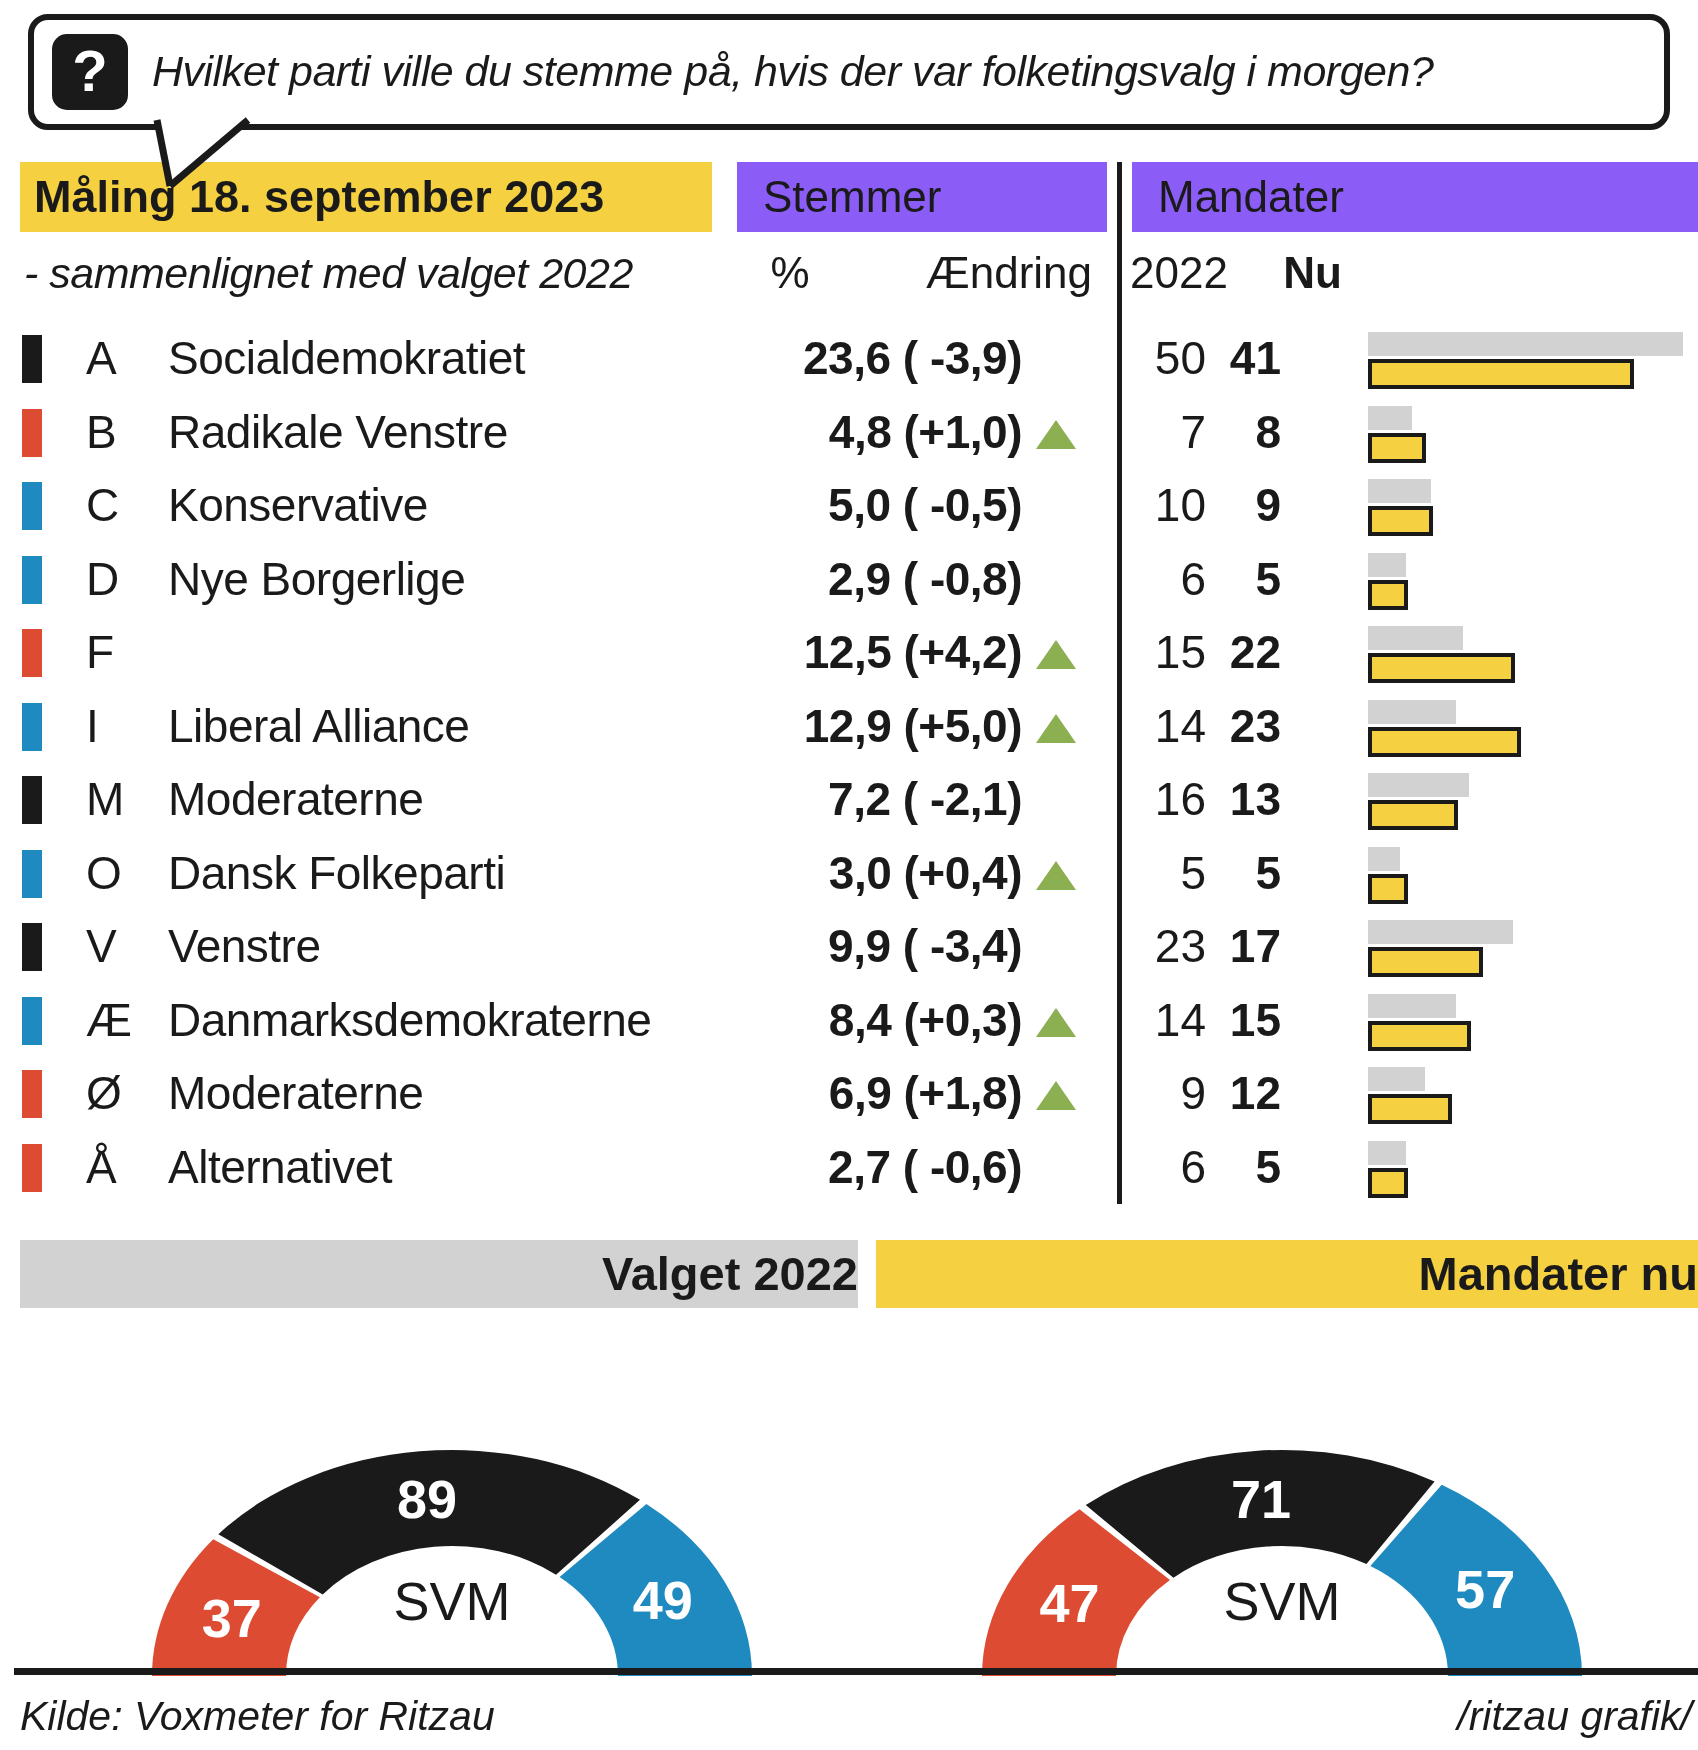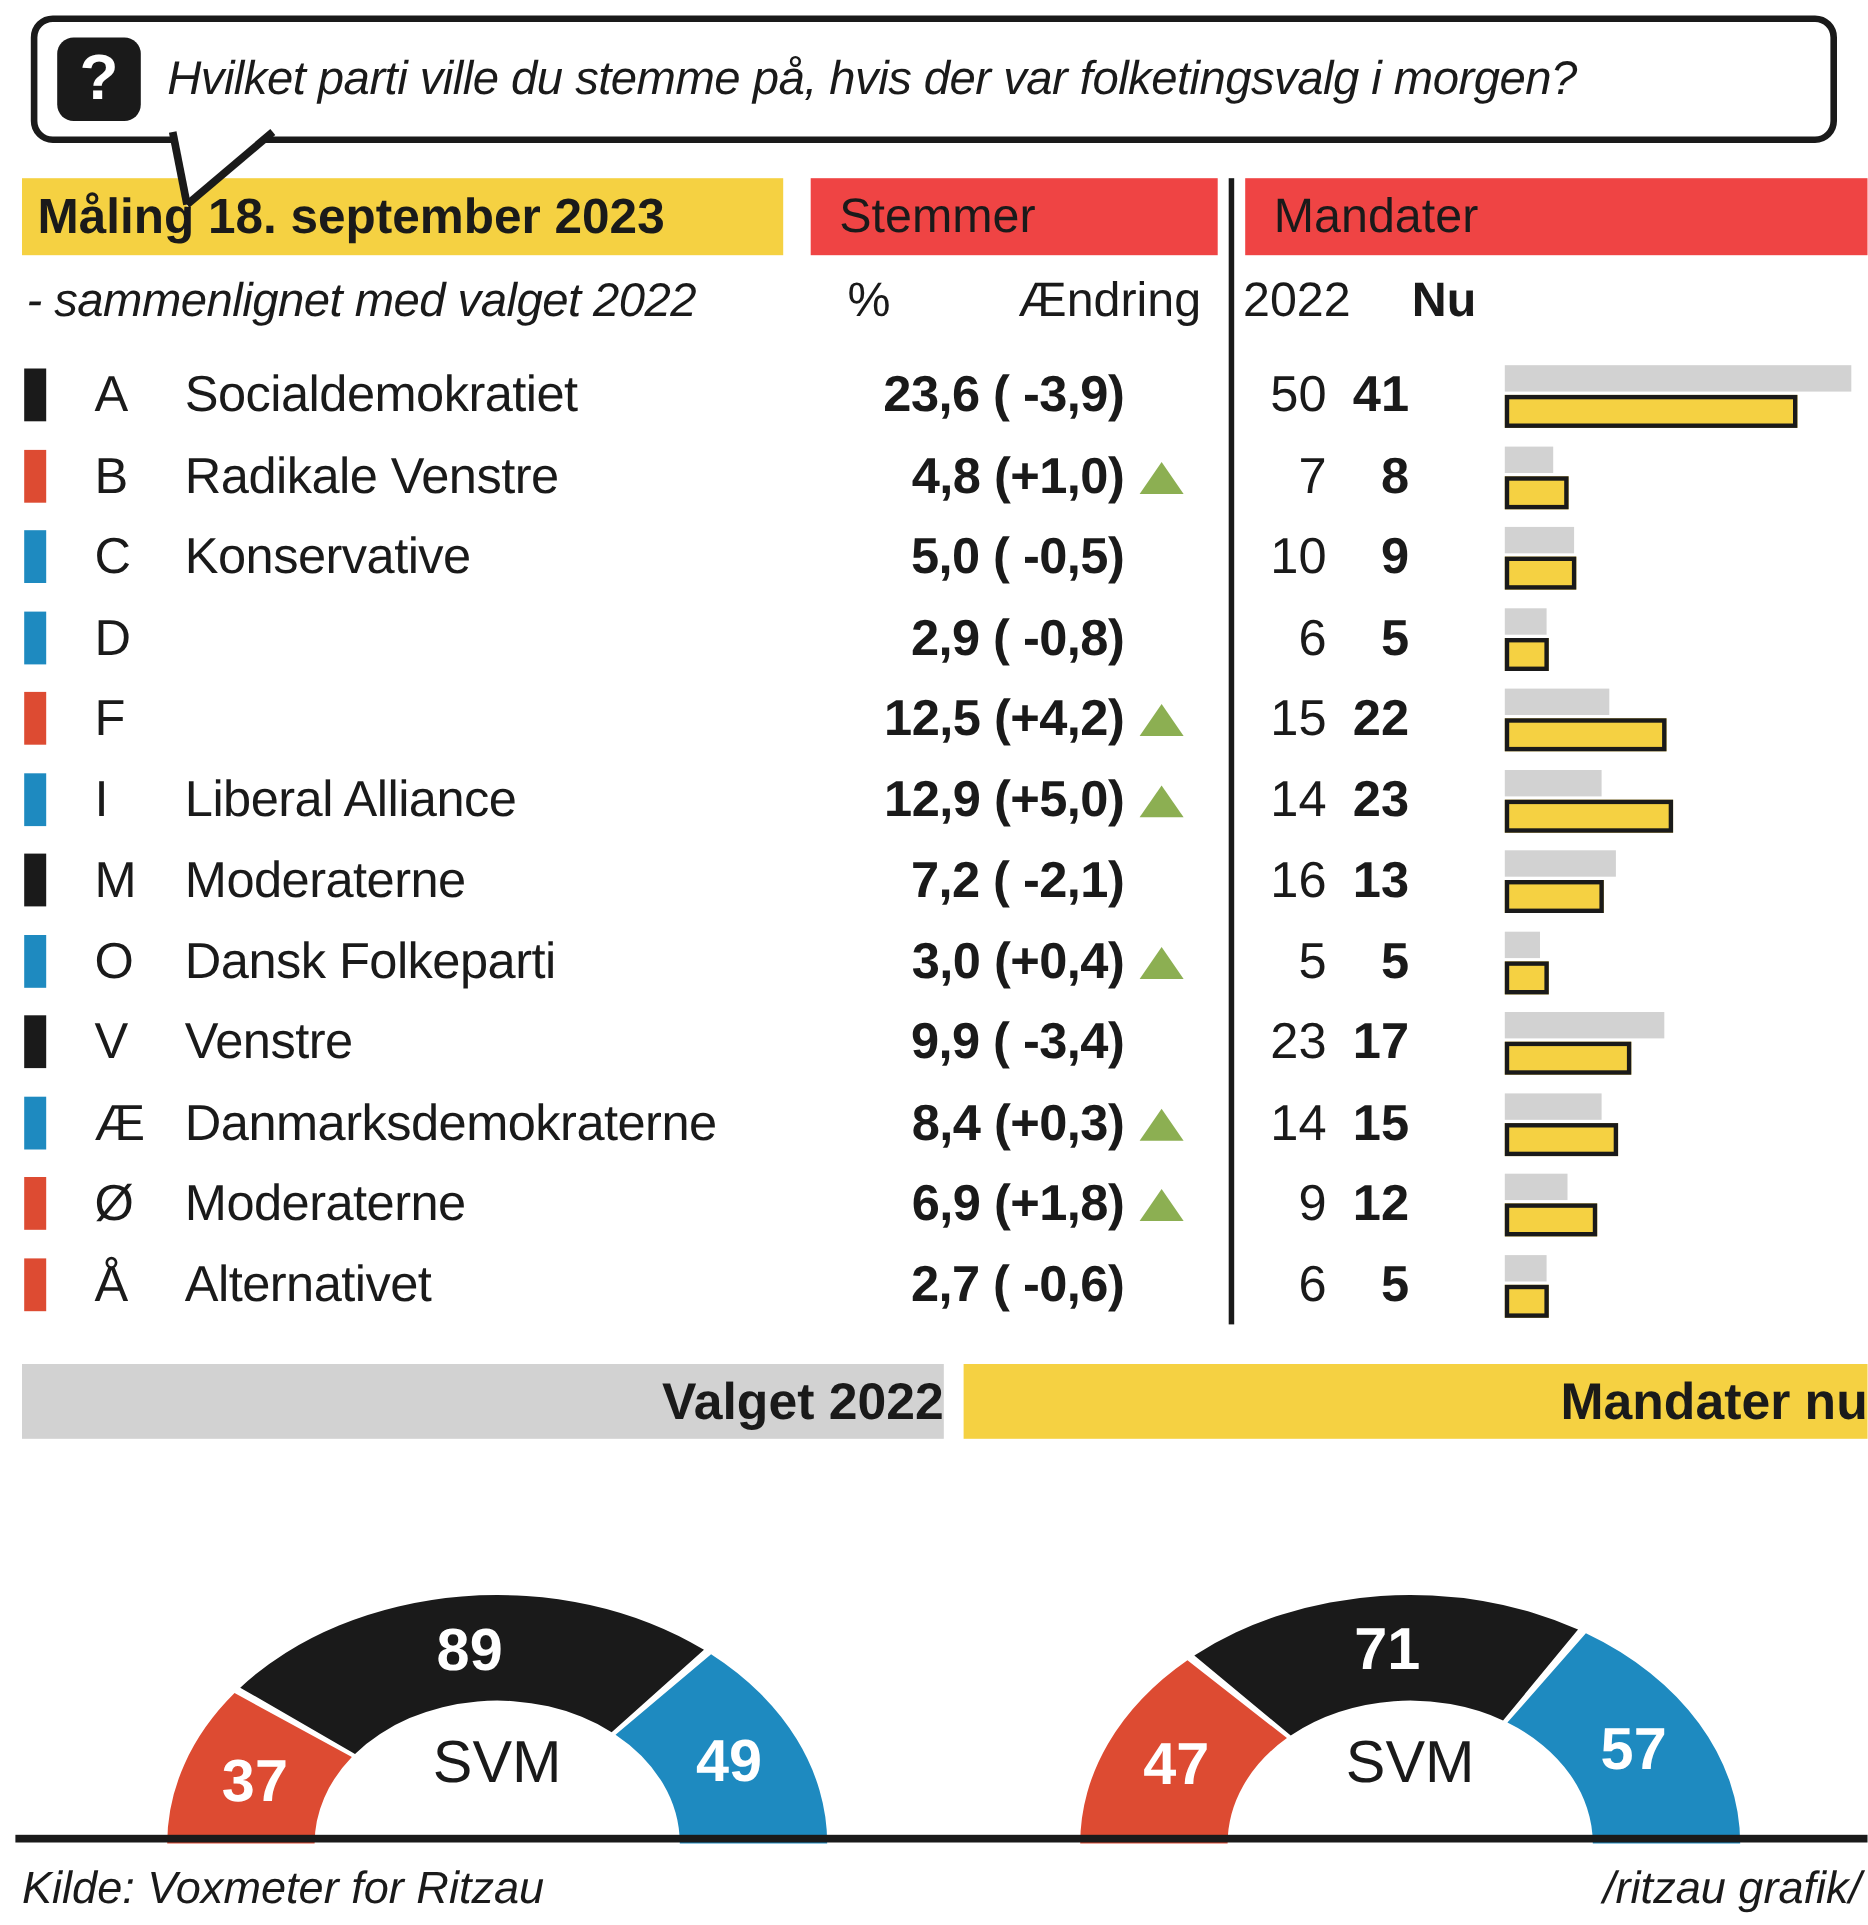--- a/index.html
+++ b/index.html
@@ -12,21 +12,21 @@
           border:6px solid #1a1a1a;border-radius:20px;z-index:3;}
   .qicon{left:52px;top:34px;width:76px;height:76px;background:#1a1a1a;border-radius:15px;
          color:#fff;font-weight:bold;font-size:58px;line-height:74px;text-align:center;z-index:4;}
   .qtext{left:152px;top:16px;width:1500px;height:110px;line-height:110px;
          font-style:italic;font-size:43px;letter-spacing:-0.5px;white-space:nowrap;z-index:4;}
   .tail{left:130px;top:108px;width:180px;height:100px;z-index:5;}
 
   
   .banner-yellow{left:20px;top:162px;width:692px;height:70px;background:#F5D142;
          font-weight:bold;font-size:45px;line-height:70px;padding-left:14px;box-sizing:border-box;z-index:1;}
-  .hdr-gray{background:#ef4444;height:70px;top:162px;font-size:44px;line-height:70px;
+  .hdr-gray{background:#8b5cf6;height:70px;top:162px;font-size:44px;line-height:70px;
          padding-left:26px;box-sizing:border-box;}
   .hdr-stemmer{left:737px;width:370px;}
   .hdr-mandater{left:1132px;width:566px;}
   .vdivider{left:1117px;top:162px;width:5px;height:1042px;background:#1a1a1a;}
 
   
   .subrow{top:240px;height:66px;line-height:66px;font-size:44px;}
   .sub-subtitle{left:24px;font-style:italic;font-size:43px;letter-spacing:-0.5px;}
   .sub-pct{left:750px;width:80px;text-align:center;}
   .sub-change{left:880px;width:212px;text-align:right;}
@@ -118,20 +118,21 @@
         <div class="abs cell pname">Konservative</div>
         <div class="abs cell votes">5,0 ( -0,5)</div>
         <div class="abs cell m2022">10</div>
         <div class="abs cell mnow">9</div>
         <div class="abs bar2022" style="width: 63px;"></div>
         <div class="abs barnow" style="width: 56.7px;"></div>
       </div>
       <div class="abs row" style="top: 542.5px;">
         <div class="abs marker" style="background: rgb(30, 138, 192);"></div>
         <div class="abs cell letter">D</div>
+        <div class="abs cell pname">Nye Borgerlige</div>
         <div class="abs cell votes">2,9 ( -0,8)</div>
         <div class="abs cell m2022">6</div>
         <div class="abs cell mnow">5</div>
         <div class="abs bar2022" style="width: 37.8px;"></div>
         <div class="abs barnow" style="width: 31.5px;"></div>
       </div>
       <div class="abs row" style="top: 616px;">
         <div class="abs marker" style="background: rgb(221, 75, 50);"></div>
         <div class="abs cell letter">F</div>
         <div class="abs cell votes">12,5 (+4,2)</div>

